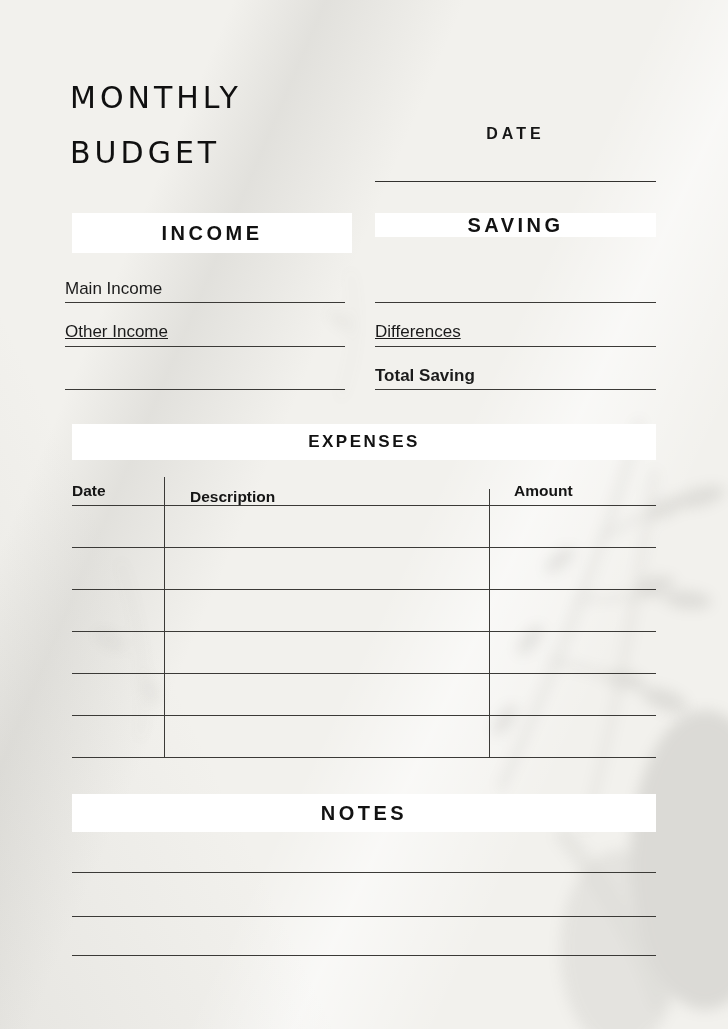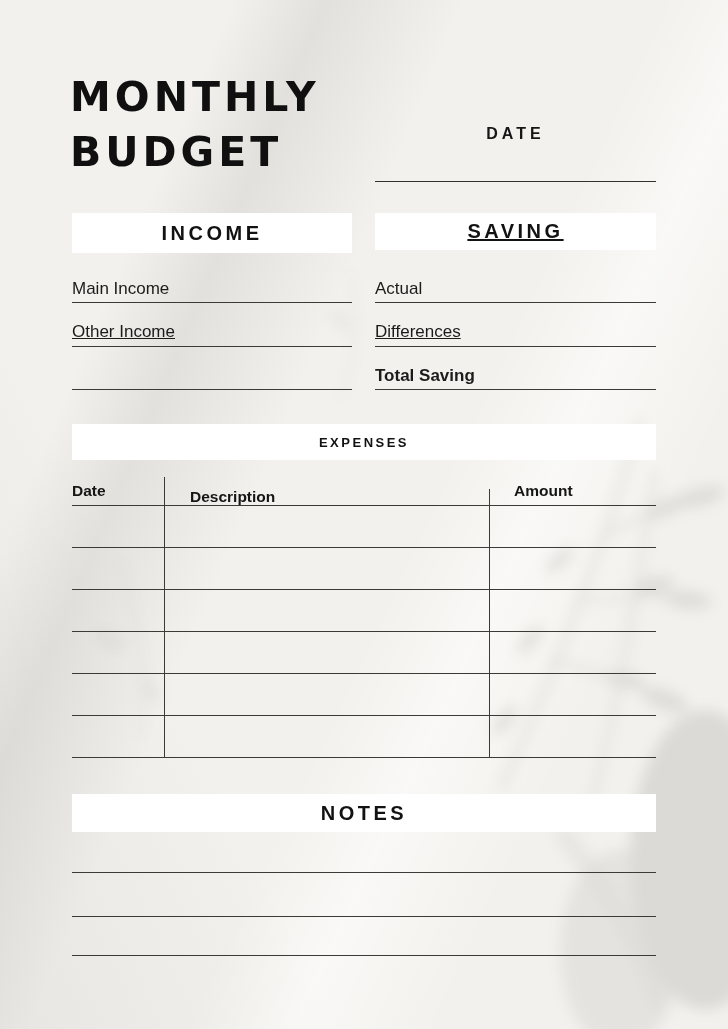--- a/index.html
+++ b/index.html
@@ -19,22 +19,22 @@
       #f2f1ed;
     color: #141414;
   }
   .plant-shadow { position: absolute; left: 0; top: 0; pointer-events: none; }
 
   .abs { position: absolute; }
 
   .page-title {
     left: 70px; top: 70px;
     font-family: "DejaVu Sans", sans-serif;
-    font-weight: bold;
-    font-size: 41px;
+    font-weight: normal;
+    font-size: 30px;
     line-height: 55px;
     letter-spacing: 4px;
     color: #101010;
   }
 
   .date-label {
     left: 375px; top: 125px; width: 281px;
     text-align: center;
     font-weight: bold; font-size: 16px; letter-spacing: 4px;
     color: #161616;
@@ -44,29 +44,29 @@
     border-top: 1.5px solid #33322f;
   }
 
   .header-bar {
     background: #ffffff;
     display: flex; align-items: center; justify-content: center;
     font-weight: bold; font-size: 20px; letter-spacing: 3.5px;
     color: #121212;
   }
   .bar-income  { left: 72px;  top: 213px; width: 280px; height: 40px; }
-  .bar-saving  { left: 375px; top: 213px; width: 281px; height: 37px; text-decoration: underline; }
-  .bar-expenses{ left: 72px;  top: 424px; width: 584px; height: 36px; font-size: 13px; letter-spacing: 2.5px; }
+  .bar-saving  { left: 375px; top: 213px; width: 281px; height: 24px; }
+  .bar-expenses{ left: 72px;  top: 424px; width: 584px; height: 36px; font-size: 17px; letter-spacing: 2.5px; }
   .bar-notes   { left: 72px;  top: 794px; width: 584px; height: 38px; }
 
   .field-label { font-size: 17px; color: #1b1b1b; }
   .field-label.bold { font-weight: bold; }
   .field-line { height: 0; border-top: 1.5px solid #3b3a37; }
 
-  .col-left  { left: 72px;  width: 280px; }
+  .col-left  { left: 65px;  width: 280px; }
   .col-right { left: 375px; width: 281px; }
   .f-label-1 { top: 279px; } .f-line-1 { top: 302px; }
   .f-label-2 { top: 322px; text-decoration: underline; } .f-line-2 { top: 346px; }
   .f-label-3 { top: 366px; } .f-line-3 { top: 389px; }
 
   .expenses-table {
     left: 72px; top: 477px; width: 584px;
     display: grid;
     grid-template-columns: 93px 325px 166px;
     grid-template-rows: 29px repeat(6, 42px);
@@ -140,21 +140,20 @@
   <div class="abs date-line"></div>
 
   <div class="abs header-bar bar-income">INCOME</div>
   <div class="abs col-left f-label-1 field-label">Main Income</div>
   <div class="abs col-left f-line-1 field-line"></div>
   <div class="abs col-left f-label-2 field-label">Other Income</div>
   <div class="abs col-left f-line-2 field-line"></div>
   <div class="abs col-left f-line-3 field-line"></div>
 
   <div class="abs header-bar bar-saving">SAVING</div>
-  <div class="abs col-right f-label-1 field-label">Actual</div>
   <div class="abs col-right f-line-1 field-line"></div>
   <div class="abs col-right f-label-2 field-label">Differences</div>
   <div class="abs col-right f-line-2 field-line"></div>
   <div class="abs col-right f-label-3 field-label bold">Total Saving</div>
   <div class="abs col-right f-line-3 field-line"></div>
 
   <div class="abs header-bar bar-expenses">EXPENSES</div>
 
   <div class="abs expenses-table">
     <div class="cell vline th">Date</div>

